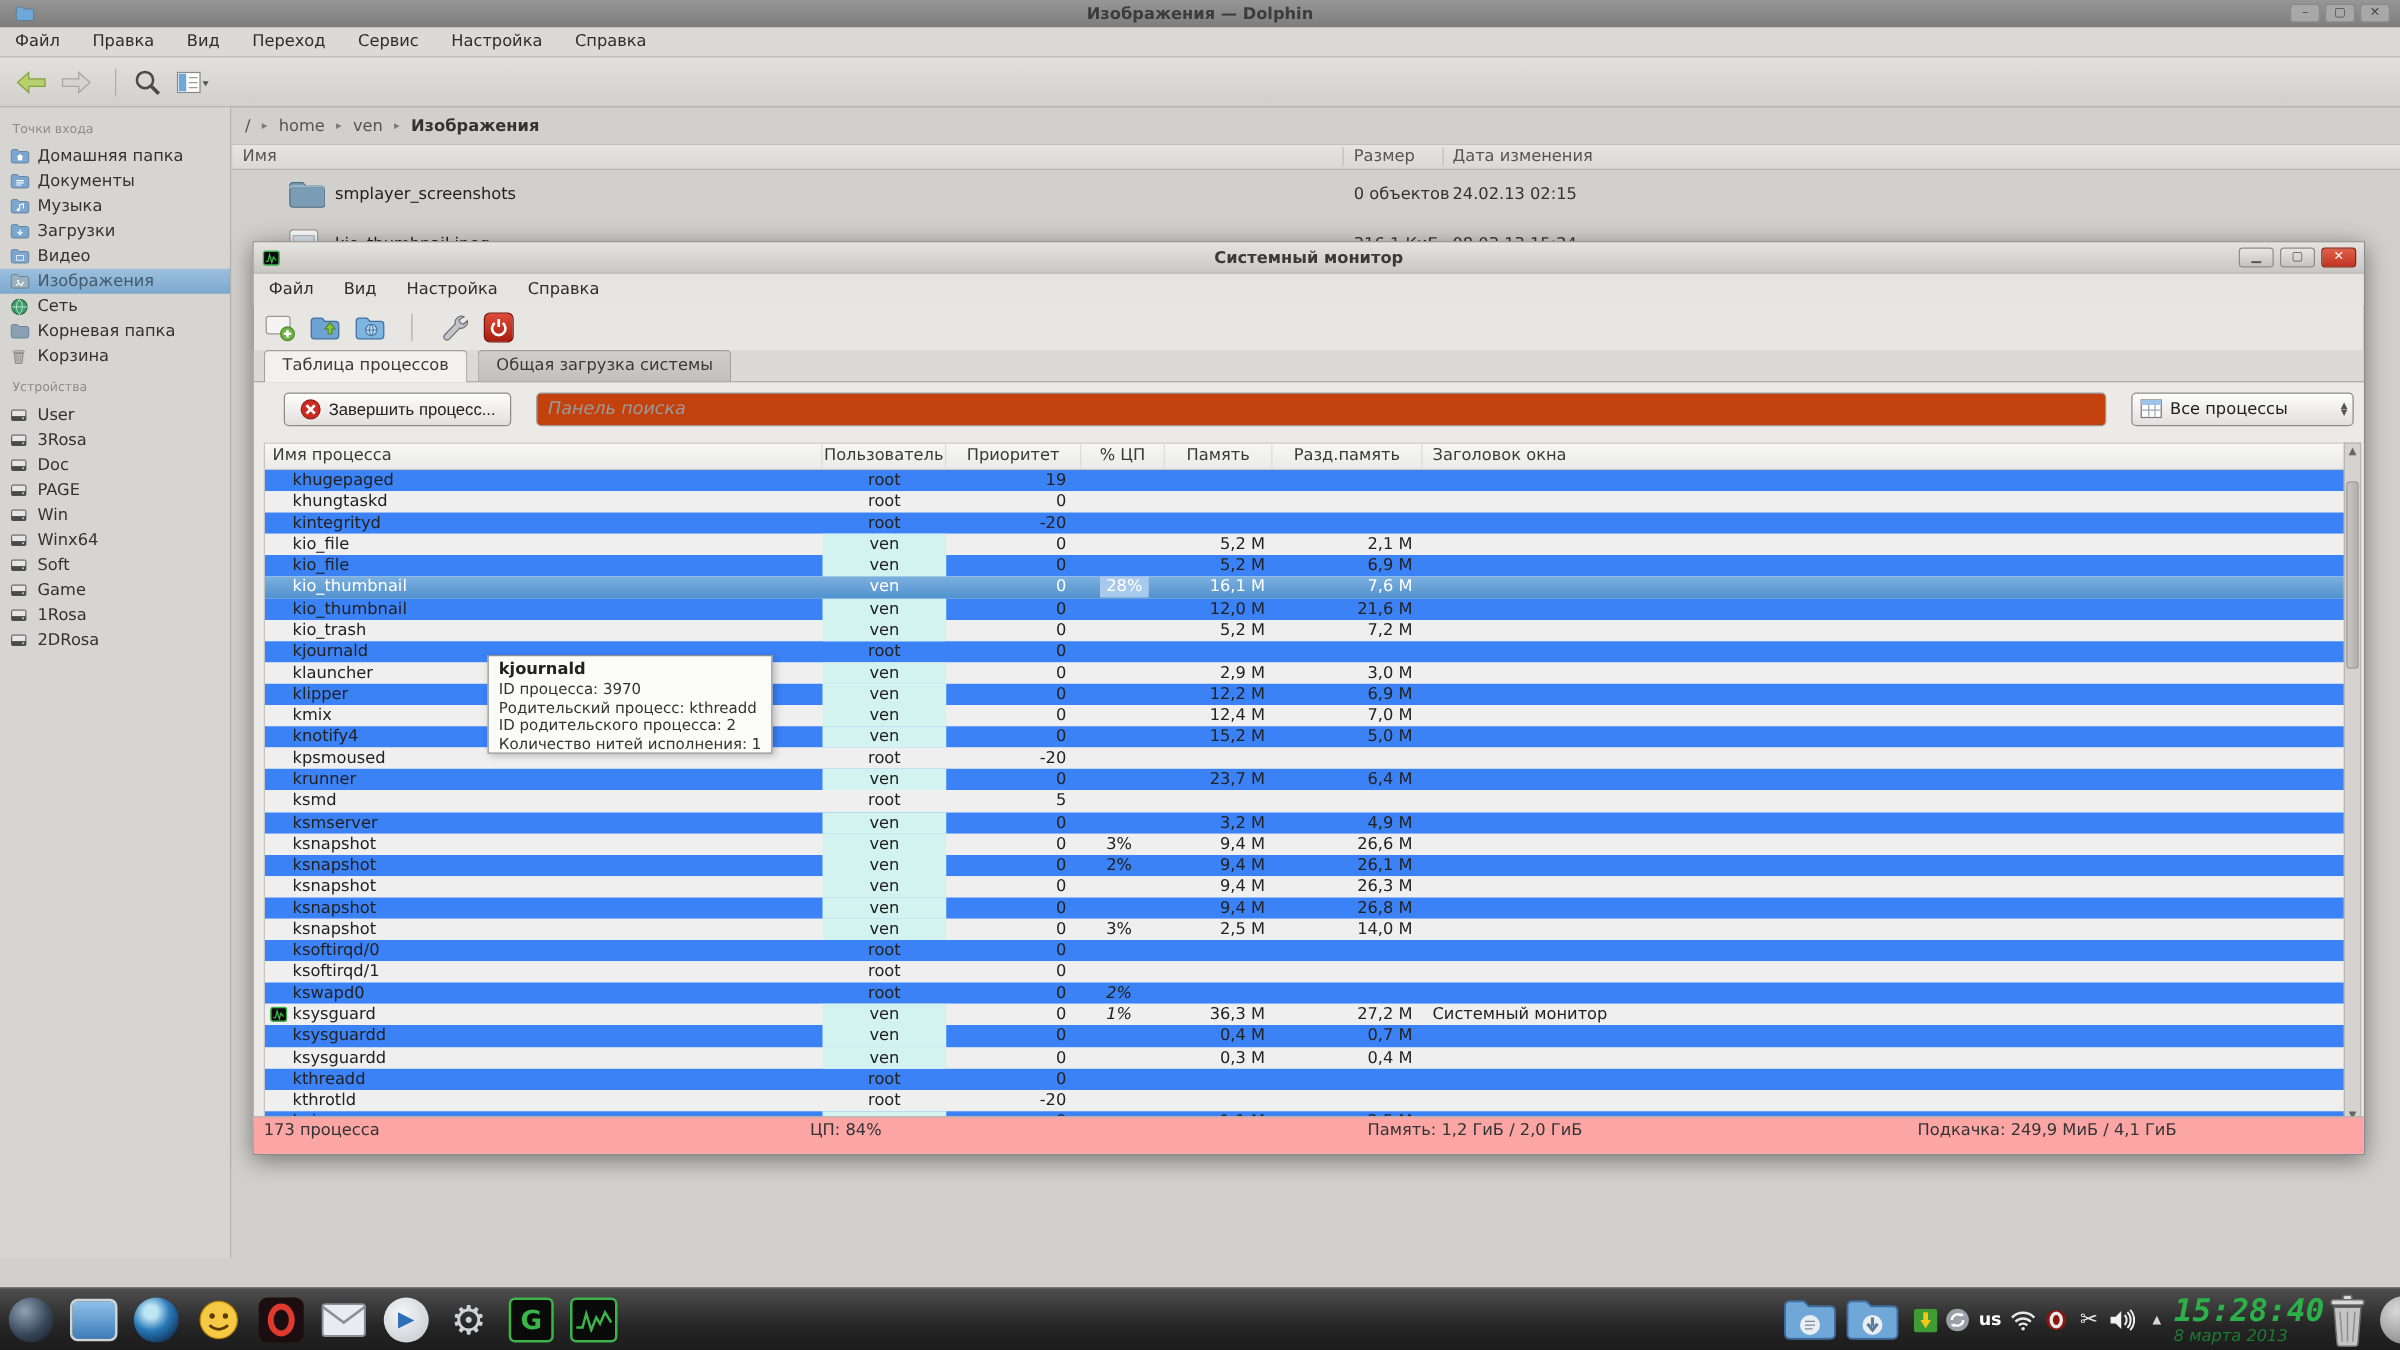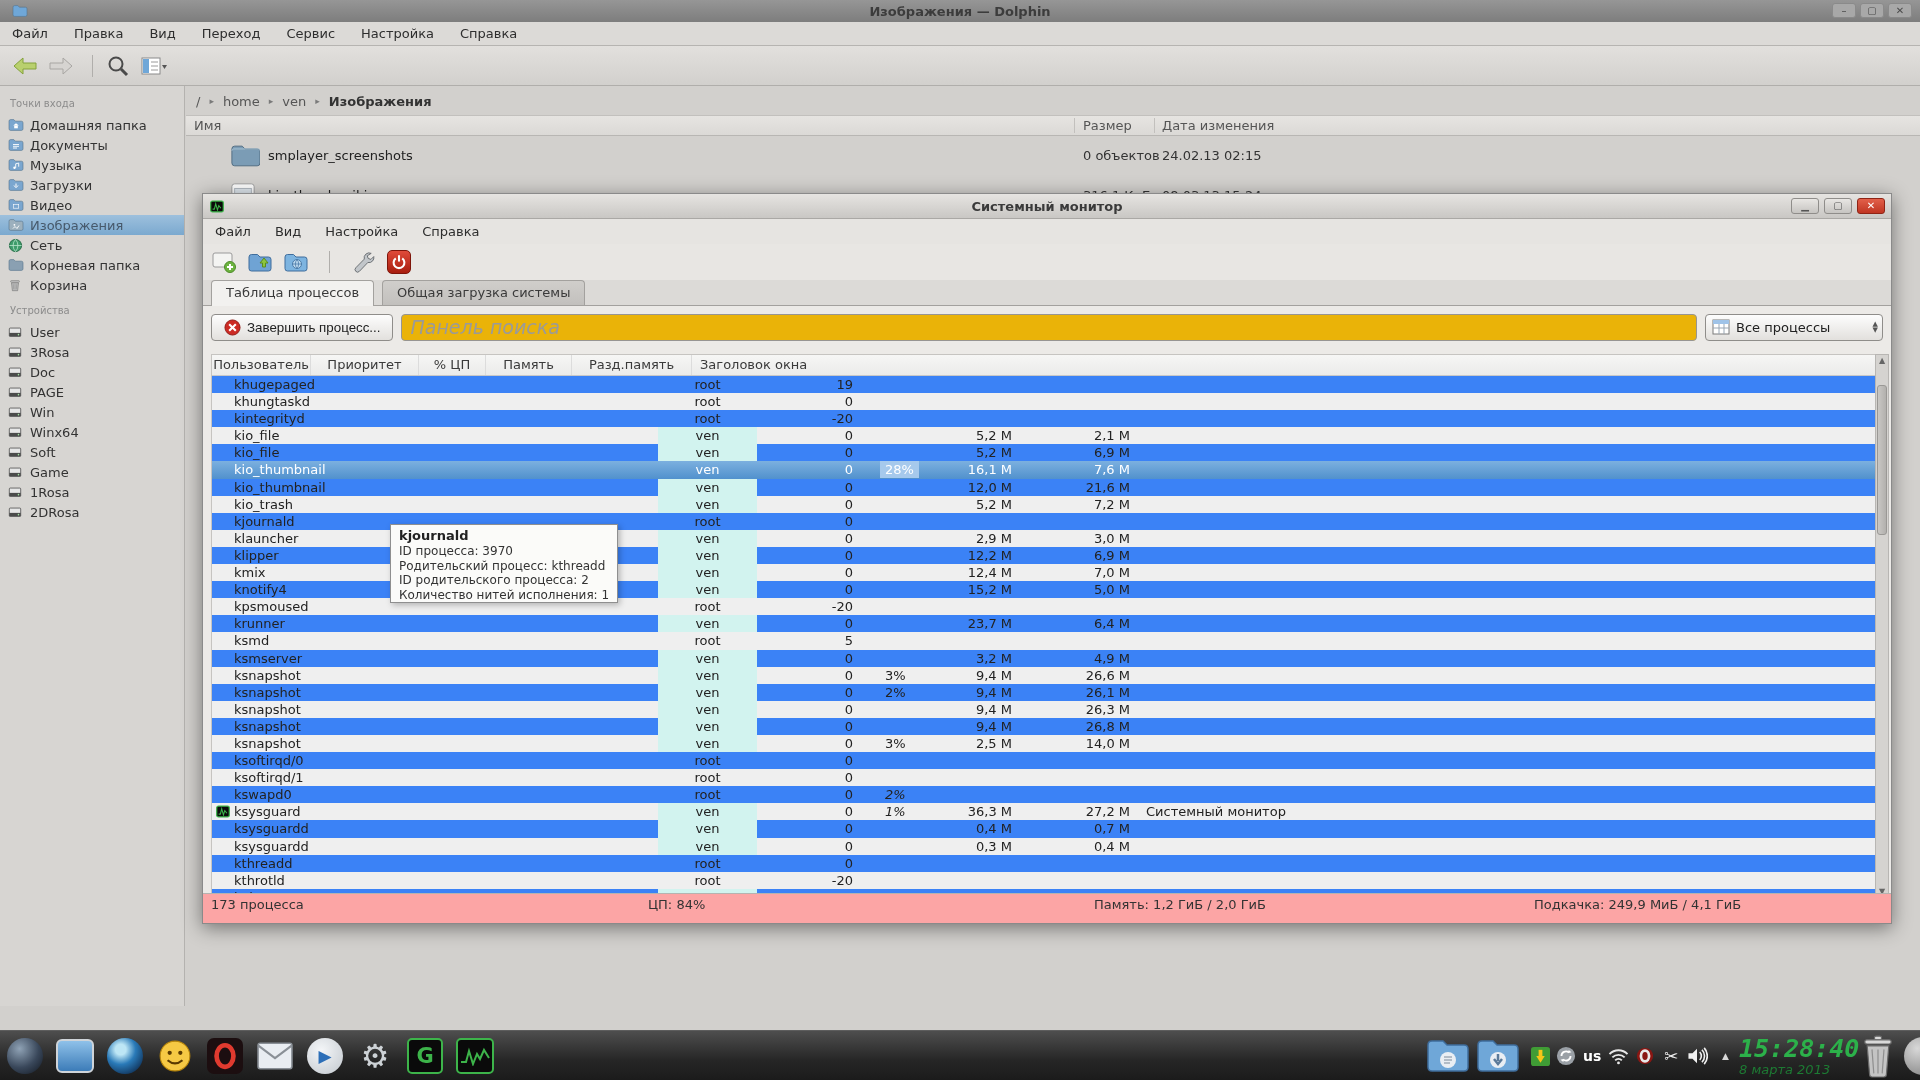--- a/index.html
+++ b/index.html
@@ -56,23 +56,23 @@
   .s-btn{width:28px;height:16px;border-radius:3px;border:1px solid #8f8d8a;background:linear-gradient(#e8e6e3,#c6c4c1);color:#555;font-size:10px;line-height:14px;text-align:center}
   .s-btn.close{background:linear-gradient(#e2604a,#c03522);border-color:#8f2415;color:#fff}
   .s-menubar{position:absolute;left:0;top:25px;width:100%;height:25px;background:#e6e4e1;display:flex;align-items:center;padding-left:12px;gap:24px}
   .s-toolbar{position:absolute;left:0;top:50px;width:100%;height:36px;display:flex;align-items:center;padding-left:8px;gap:10px}
   .s-toolbar .tico{width:26px;height:26px;display:flex;align-items:center;justify-content:center}
   .pwr{width:24px;height:24px;border-radius:5px;background:linear-gradient(#e04b3a,#a81d0e);border:1px solid #7e150a;display:flex;align-items:center;justify-content:center}
   .tabbar{position:absolute;left:0;top:86px;width:100%;height:26px;display:flex;align-items:flex-end;padding-left:8px;border-bottom:1px solid #a3a19e;background:#dcdad7}
   .tab{height:25px;padding:0 14px;border:1px solid #a3a19e;border-bottom:none;border-radius:4px 4px 0 0;line-height:24px;background:linear-gradient(#d0cecb,#c2c0bd);color:#3a3a3a;margin-right:8px}
   .tab.active{background:#f2f1ef;height:26px;margin-bottom:-1px}
   .tabcontent{position:absolute;left:0;top:112px;width:100%;height:595px;background:#eceae7}
-  .controls{position:absolute;left:8px;right:8px;top:6px;height:30px;display:flex;align-items:center;gap:8px}
+  .controls{position:absolute;left:24px;right:8px;top:6px;height:30px;display:flex;align-items:center;gap:20px}
   .killbtn{height:27px;display:flex;align-items:center;gap:6px;padding:0 12px;border:1px solid #8f8d8a;border-radius:4px;background:linear-gradient(#fdfdfd,#e2e0dd);color:#222}
-  .searchbox{flex:1;height:27px;border:1px solid #979592;border-radius:4px;background:#eab308;padding:0 8px;font-size:19px;font-family:"DejaVu Sans",sans-serif}
+  .searchbox{flex:1;height:27px;border:1px solid #979592;border-radius:4px;background:#c2410c;padding:0 8px;font-size:14px;font-family:"DejaVu Sans",sans-serif}
   .searchbox::placeholder{color:#9a9a9a;font-style:italic}
   .filterbox{width:178px;height:27px;border:1px solid #8f8d8a;border-radius:4px;background:linear-gradient(#fdfdfd,#e2e0dd);display:flex;align-items:center;padding:0 4px 0 6px;gap:6px}
   .filterbox .flabel{flex:1;color:#222}
   .spins{display:flex;flex-direction:column;font-size:7px;color:#555;line-height:6px;text-align:center}
   
   .ptable{position:absolute;left:8px;top:48px;width:1666px;bottom:2px;background:#fff;border:1px solid #c6c4c1;overflow:hidden}
   .phead{display:flex;height:21px;background:linear-gradient(#f6f6f5,#ebebea);border-bottom:1px solid #c8c8c8;color:#3a3a3a;align-items:center}
   .phead>span{border-right:1px solid #dcdcdc;height:100%;line-height:20px}
   .prows{position:absolute;left:0;right:0;top:21px;bottom:0;overflow:hidden}
   .prow{display:flex;height:17.1px;line-height:17px;color:#222;align-items:stretch}
@@ -457,20 +457,21 @@
               <rect x="1" y="1" width="16" height="14" fill="#fff" stroke="#7a7a7a"></rect>
               <rect x="1" y="1" width="16" height="4" fill="#9fc3e8"></rect>
               <path d="M1 9 h16 M7 5 v10 M12 5 v10" stroke="#9aa7b4"></path>
             </svg>
           <span class="flabel">Все процессы</span>
           <span class="spins">▲<br>▼</span>
         </span>
       </div>
       <div class="ptable">
         <div class="phead">
+            <span class="c-name">Имя процесса</span>
             <span class="c-user">Пользователь</span>
             <span class="c-prio">Приоритет</span>
             <span class="c-cpu">% ЦП</span>
             <span class="c-mem">Память</span>
             <span class="c-shm">Разд.память</span>
             <span class="c-wtitle">Заголовок окна</span>
           </div>
         <div class="prows">
             <div class="prow odd">
               <span class="c-name">khugepaged</span>

